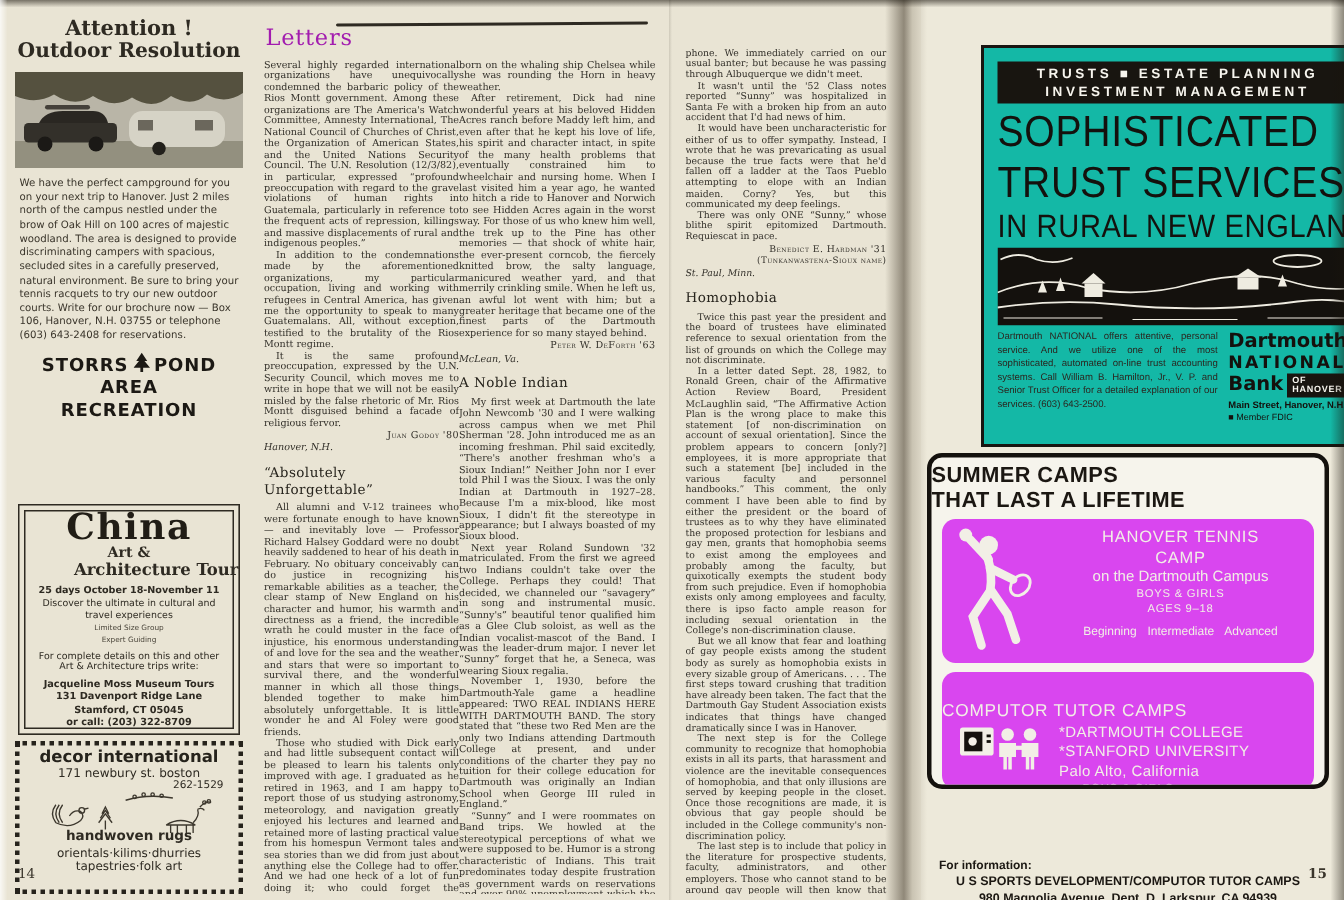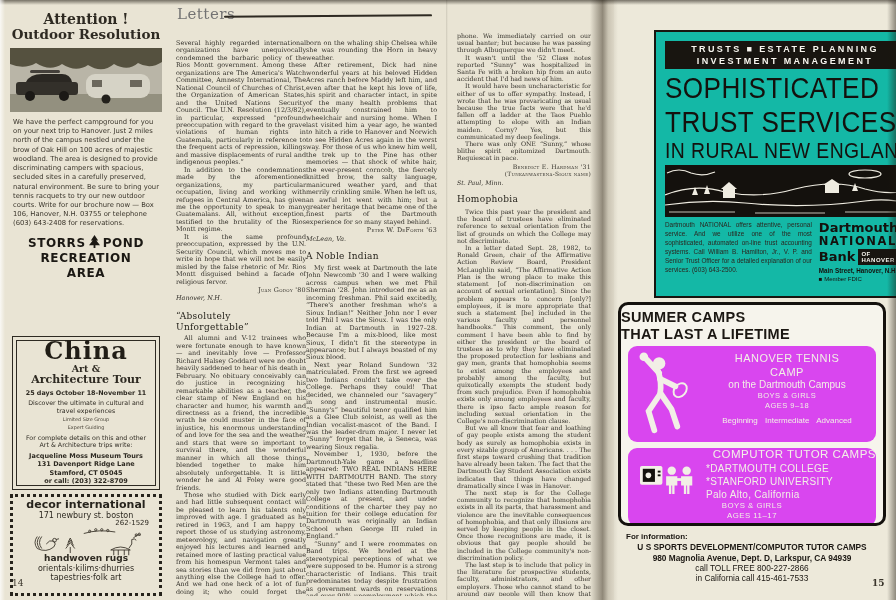--- a/index.html
+++ b/index.html
@@ -24,41 +24,41 @@
   .st-t2{font:700 13.5px/1.15 "DejaVu Serif",serif;}
   .st-photo{margin-top:5px;height:64px;}
   .st-body{text-align:left;font:6.8px/1.36 "DejaVu Sans",sans-serif;color:#3a352b;margin-top:6px;padding:0 3px;}
   .st-logo{margin-top:6px;font:800 12px/1.2 "DejaVu Sans",sans-serif;letter-spacing:.6px;color:#1c1914;}
   .st-row{display:flex;justify-content:center;align-items:center;gap:3px;}
   
   #china{left:12px;top:336px;width:148px;height:154px;text-align:center;border:1px solid #2e2a22;
          box-shadow:inset 0 0 0 3px #e9e4d4, inset 0 0 0 4px #2e2a22;padding-top:2px;box-sizing:border-box;}
   .ch-title{font:700 24px/1 "DejaVu Serif",serif;letter-spacing:1px;color:#211d16;}
   .ch-s1{font:700 9.5px/1.1 "DejaVu Serif",serif;margin-top:1px;}
-  .ch-s2{font:700 11px/1.1 "DejaVu Serif",serif;}
+  .ch-s2{font:700 11px/1.1 "DejaVu Serif",serif;text-align:right;}
   .ch-dates{font:700 6.4px/1.2 "DejaVu Sans",sans-serif;margin-top:3px;}
   .ch-tag{font:6.3px/1.2 "DejaVu Sans",sans-serif;margin-top:2px;padding:0 10px;}
   .ch-small{font:4.9px/1.25 "DejaVu Sans",sans-serif;margin-top:2px;color:#4a453a;}
   .ch-det{font:6.3px/1.2 "DejaVu Sans",sans-serif;margin-top:3px;padding:0 8px;}
   .ch-c{font:700 6.5px/1.3 "DejaVu Sans",sans-serif;margin-top:3px;}
   .ch-c2{font:700 6.5px/1.3 "DejaVu Sans",sans-serif;}
   
   #decor{left:10px;top:494px;width:152px;height:102px;border:3px dotted #26231c;box-sizing:border-box;text-align:center;}
   .dc-name{font:800 11px/1.1 "DejaVu Sans",sans-serif;margin-top:2px;color:#26231c;}
   .dc-addr{font:8px/1.15 "DejaVu Sans",sans-serif;}
   .dc-phone{font:7px/1.1 "DejaVu Sans",sans-serif;text-align:right;padding-right:10px;}
   .dc-art{height:30px;margin-top:-2px;}
   .dc-l1{font:800 9px/1.1 "DejaVu Sans",sans-serif;margin-top:-2px;}
   .dc-l2,.dc-l3{font:8px/1.15 "DejaVu Sans",sans-serif;}
   
   .pgnum{font:9px "DejaVu Serif",serif;color:#3a352b;}
   #pg14{left:12px;top:578px;}
   #pg15{left:872px;top:578px;font-weight:bold;}
   
-  #lhdr{left:177px;top:7px;font:15px/1 "DejaVu Serif",serif;letter-spacing:.5px;color:#737373;}
+  #lhdr{left:177px;top:18px;font:15px/1 "DejaVu Serif",serif;letter-spacing:.5px;color:#a21caf;}
   #lrule{left:224px;top:15px;width:208px;height:2px;background:#2e2a22;border-radius:2px;transform:rotate(-.35deg);}
   .lcol{position:absolute;top:40px;width:130px;height:556px;overflow:hidden;}
   #col1{left:176px;}
   #col2{left:306px;width:131px;}
   #col3{left:457px;top:32px;width:134px;height:564px;}
   .lcol p{margin:0;text-align:justify;font-size:6.4px;line-height:7.45px;color:#33302a;}
   #col3 p{font-size:6.2px;line-height:7.2px;}
   .bp{text-indent:8px;}
   .np{text-indent:0;}
   .sig{text-align:right !important;font-variant:small-caps;letter-spacing:.3px;margin-top:1px !important;}
@@ -90,27 +90,27 @@
   .box-black{margin:4px 7px 0;background:#d946ef;border-radius:9px;color:#f2efe6;position:relative;
              font-family:"Liberation Sans",sans-serif;}
   #tennisbox{height:96px;}
   .tn-art{position:absolute;left:4px;top:4px;}
   .tn-txt{margin-left:70px;text-align:center;padding-top:6px;}
   .tn-l1,.tn-l2{font-size:11px;line-height:1.2;letter-spacing:.5px;}
   .tn-l3{font-size:10px;line-height:1.25;}
   .tn-l4,.tn-l5{font-size:7.5px;line-height:1.3;letter-spacing:.5px;}
   .tn-l6{font-size:8px;margin-top:5px;word-spacing:5px;}
   #compbox{height:78px;margin-top:6px;}
-  .cb-title{text-align:right;font-size:11.5px;padding-top:0;letter-spacing:.5px;}
+  .cb-title{text-align:left;font-size:11.5px;padding-top:20px;letter-spacing:.5px;}
   .cb-row{display:flex;align-items:center;margin-top:2px;}
   .cb-icon{margin-left:12px;}
   .cb-txt{margin-left:10px;text-align:left;font-size:10px;line-height:1.3;letter-spacing:.3px;}
   .cb-c{text-align:center;font-size:7.8px;line-height:1.3;letter-spacing:.5px;}
   #campinfo{left:618px;top:532px;width:268px;font-family:"Liberation Sans",sans-serif;color:#1b1712;}
-  .ci-lab{font:700 8px/1.3 "Liberation Sans",sans-serif;margin-left:8px;}
+  .ci-lab{font:700 8px/1.3 "Liberation Sans",sans-serif;margin-left:8px;margin-top:40px;}
   .ci-1,.ci-2{text-align:center;font:700 8.3px/1.25 "Liberation Sans",sans-serif;}
   .ci-3,.ci-4{text-align:center;font:8.3px/1.25 "Liberation Sans",sans-serif;}
 </style>
 </head>
 <body>
 
 <div class="spread">
   <div class="rtint"></div>
 
   <div class="abs" id="storrs">
@@ -136,22 +136,22 @@
     <div class="st-logo">
       <div class="st-row">
         <span>STORRS</span>
         <span class="st-tree">
           <svg viewBox="0 0 12 14" width="11" height="13">
               <path d="M6 0 L10 6 L8 6 L12 11 L7 11 L7 14 L5 14 L5 11 L0 11 L4 6 L2 6 Z" fill="#1c1914"></path>
             </svg>
         </span>
         <span>POND</span>
       </div>
+      <div>AREA</div>
       <div>RECREATION</div>
-      <div>AREA</div>
     </div>
   </div>
 
   <div class="abs" id="china">
     <div class="ch-title">China</div>
     <div class="ch-s1">Art &amp;</div>
     <div class="ch-s2">Architecture Tour</div>
     <div class="ch-dates">25 days   October 18-November 11</div>
     <div class="ch-tag">Discover the ultimate in cultural and travel experiences</div>
     <div class="ch-small">Limited Size Group</div>

